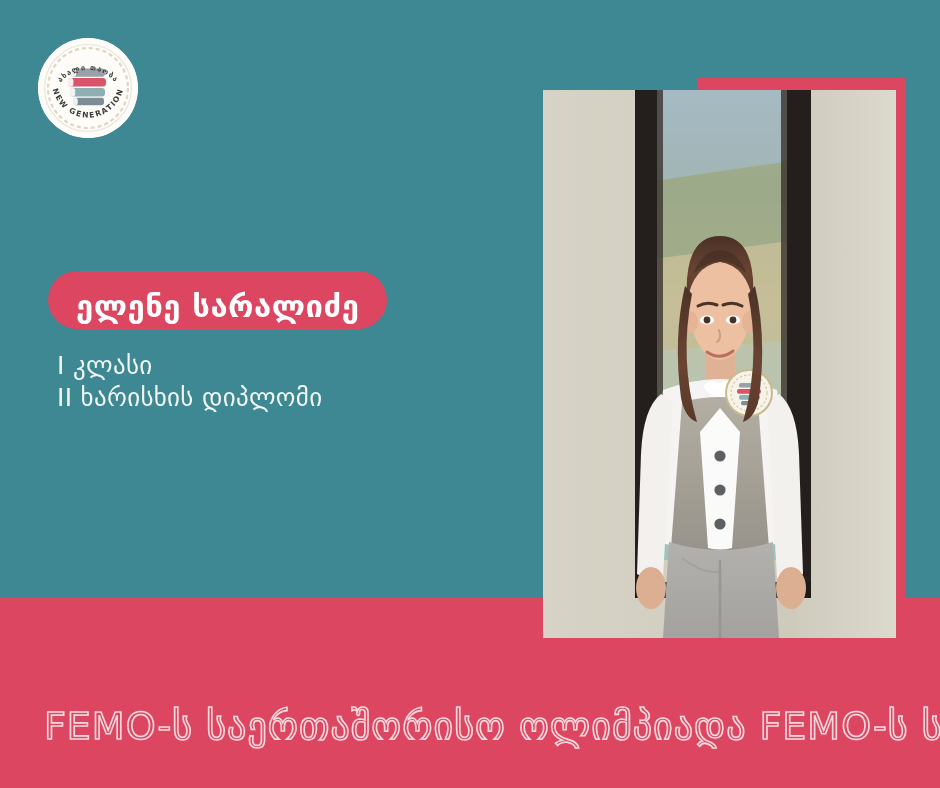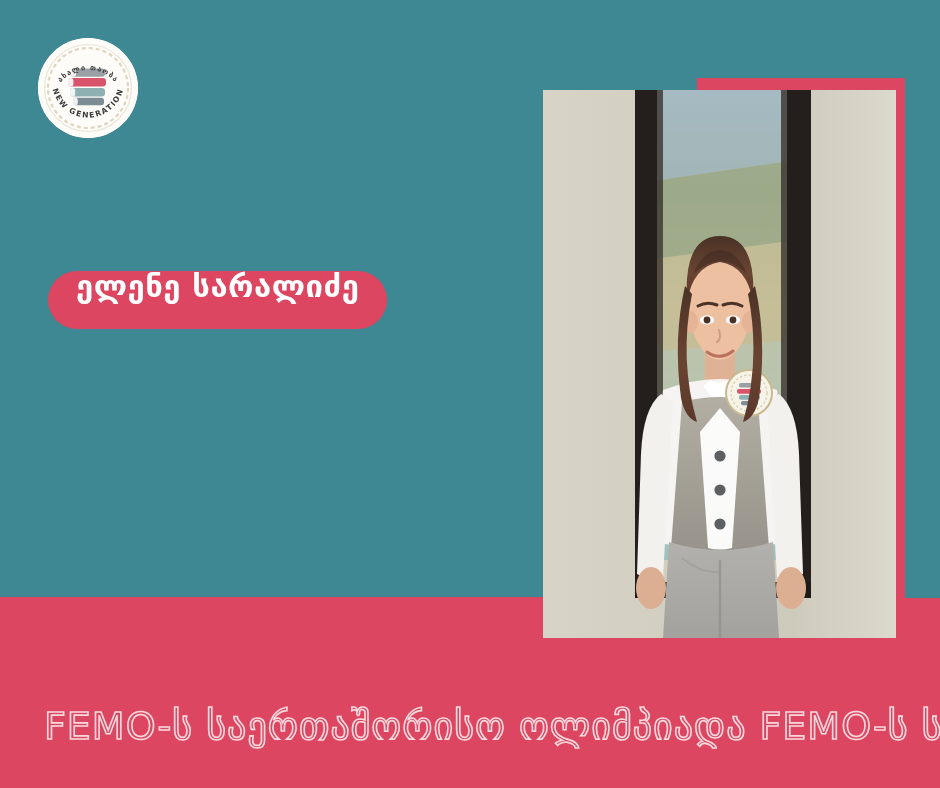--- a/index.html
+++ b/index.html
@@ -51,23 +51,23 @@
     background: #fdfcf8;
     overflow: hidden;
   }
   .logo svg { display: block; width: 100px; height: 100px; }
 
   
   .name-pill {
     position: absolute;
     left: 48px; top: 271px;
     height: 58px;
-    padding: 0 28px;
+    padding: 7px 28px;
     display: flex;
-    align-items: flex-start;
+    align-items: flex-end;
     background: #dc4661;
     border-radius: 29px;
   }
   .name-pill .name-text {
     color: #ffffff;
     font-size: 31px;
     font-weight: 700;
     letter-spacing: 0.5px;
     white-space: nowrap;
     line-height: 1;
@@ -159,20 +159,24 @@
       <text font-size="7.6" font-weight="700" fill="#3a3a3a" letter-spacing="1.4" font-family="DejaVu Sans, sans-serif">
         <textPath href="#arcBot" startOffset="50%" text-anchor="middle">NEW GENERATION</textPath>
       </text>
     </svg>
   </div>
 
   <div class="name-pill">
     <span class="name-text">ელენე სარალიძე</span>
   </div>
 
+  <div class="subtitle">
+    <div class="line">I კლასი</div>
+    <div class="line">II ხარისხის დიპლომი</div>
+  </div>
 
   <div class="accent-frame"></div>
 
   <div class="photo">
     <svg viewBox="0 0 353 548" xmlns="http://www.w3.org/2000/svg">
       <defs>
         <linearGradient id="winGlass" x1="0" y1="0" x2="0" y2="1">
           <stop offset="0%" stop-color="#b9cbd0"></stop>
           <stop offset="22%" stop-color="#a9b79a"></stop>
           <stop offset="46%" stop-color="#cbc6a4"></stop>

